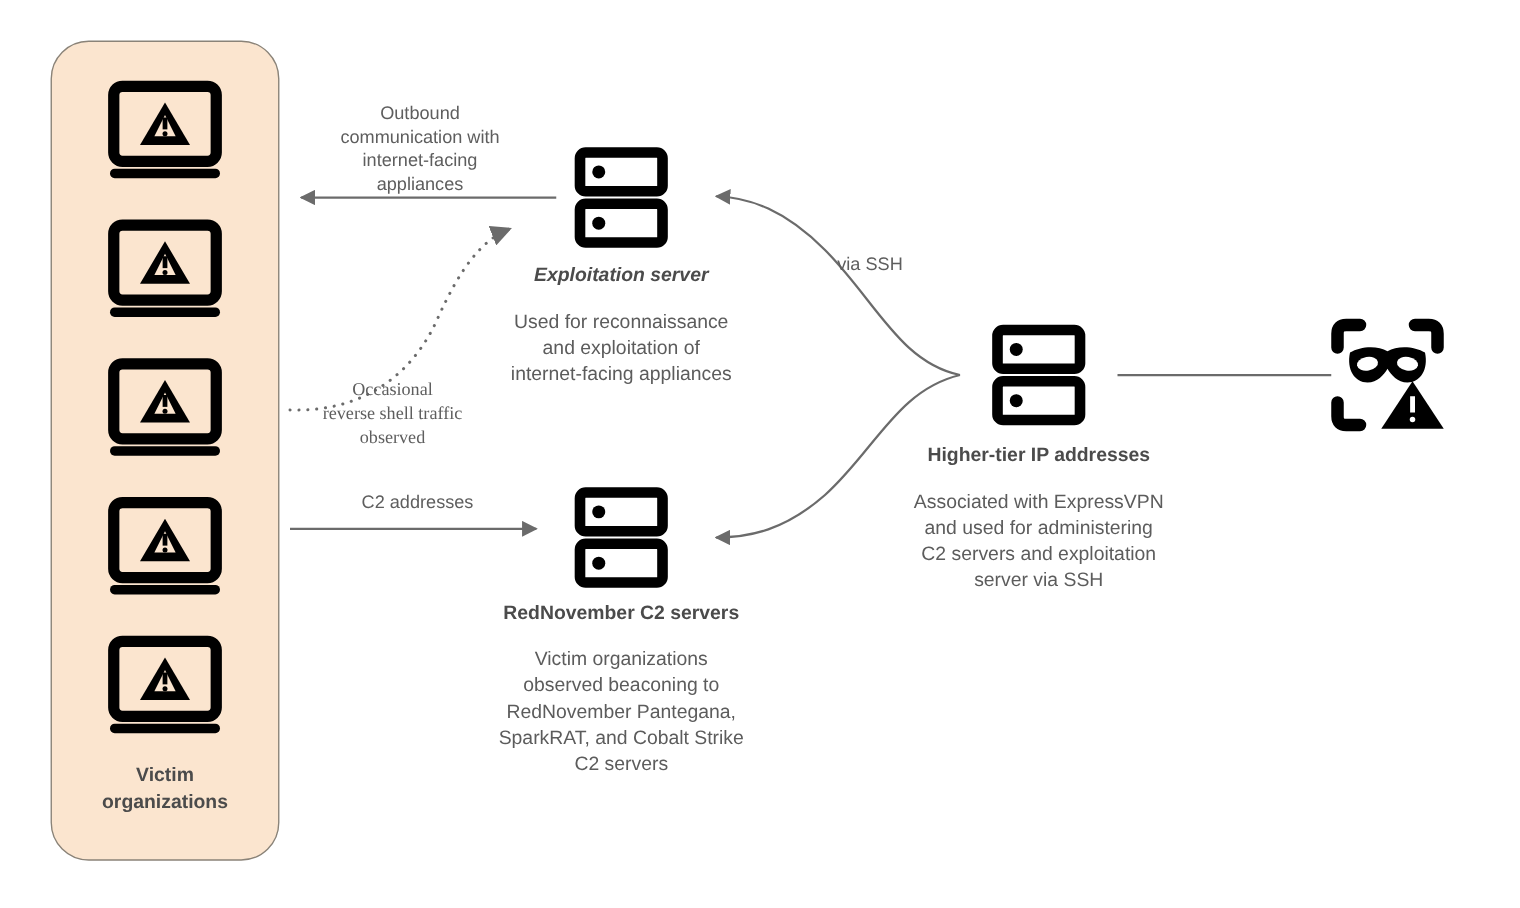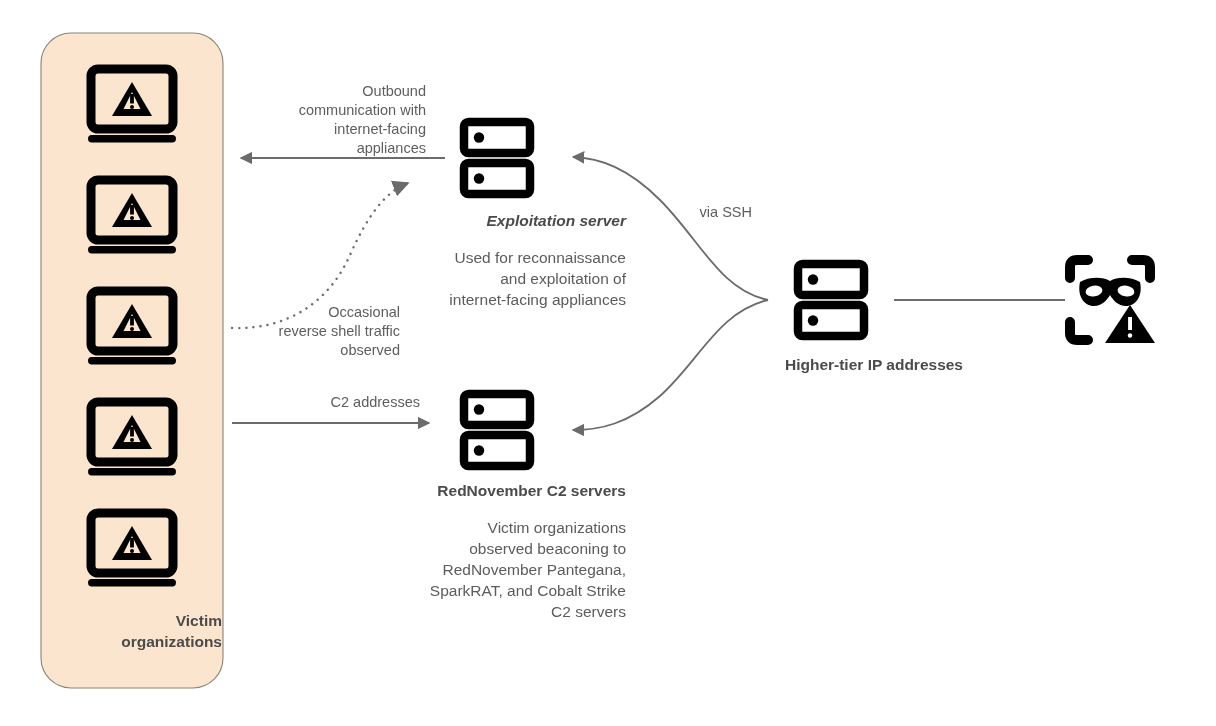--- a/index.html
+++ b/index.html
@@ -21,21 +21,21 @@
   }
   .svg-layer {
     position: absolute;
     top: 0;
     left: 0;
     width: 1216px;
     height: 726px;
   }
   .label {
     position: absolute;
-    text-align: right;
+    text-align: center;
     line-height: 1.32;
     white-space: pre-line;
   }
   .edge-label {
     font-size: 14.5px;
     color: #5e5e5e;
   }
   .node-title {
     font-size: 15.5px;
     font-weight: bold;
@@ -158,21 +158,21 @@
       <rect x="18.1" y="17" width="3.9" height="13" fill="#fff"></rect>
       <circle cx="20" cy="35.5" r="2.2" fill="#fff"></circle>
     </g>
   </svg>
 
   <div class="label edge-label" style="left:246px; top:82px; width:180px;">Outbound
 communication with
 internet-facing
 appliances</div>
 
-  <div class="label edge-label" style="left:228px; top:303px; width:172px;">Occasional
+  <div class="label edge-label" style="left:228px; top:303px; width:172px;font-family:Liberation Serif, serif;">Occasional
 reverse shell traffic
 observed</div>
 
   <div class="label edge-label" style="left:248px; top:393px; width:172px;">C2 addresses</div>
 
   <div class="label edge-label" style="left:640px; top:203px; width:112px;">via SSH</div>
 
   <div class="node-block" style="left:42px; top:611px; width:180px;">
     <div class="label node-title" style="position:static; width:100%;">Victim
 organizations</div>
@@ -189,16 +189,20 @@
     <div class="label node-title" style="position:static; width:100%;">RedNovember C2 servers</div>
     <div class="label node-desc" style="position:static; width:100%;">Victim organizations
 observed beaconing to
 RedNovember Pantegana,
 SparkRAT, and Cobalt Strike
 C2 servers</div>
   </div>
 
   <div class="node-block" style="left:699px; top:355px; width:264px;">
     <div class="label node-title" style="position:static; width:100%;">Higher-tier IP addresses</div>
+    <div class="label node-desc" style="position:static; width:100%;">Associated with ExpressVPN
+and used for administering
+C2 servers and exploitation
+server via SSH</div>
   </div>
 
 
 </div>
 
 </body></html>

